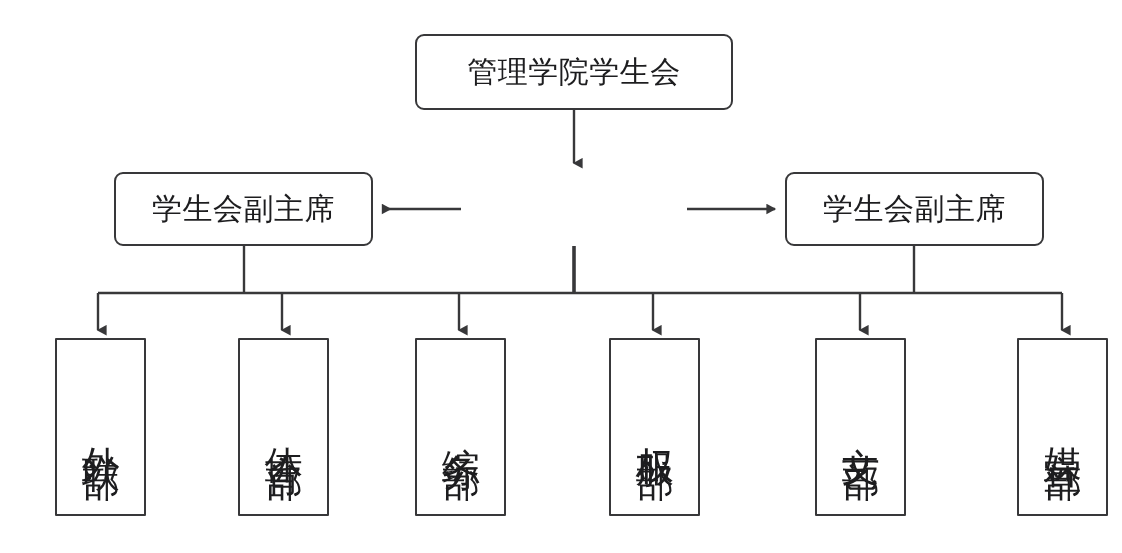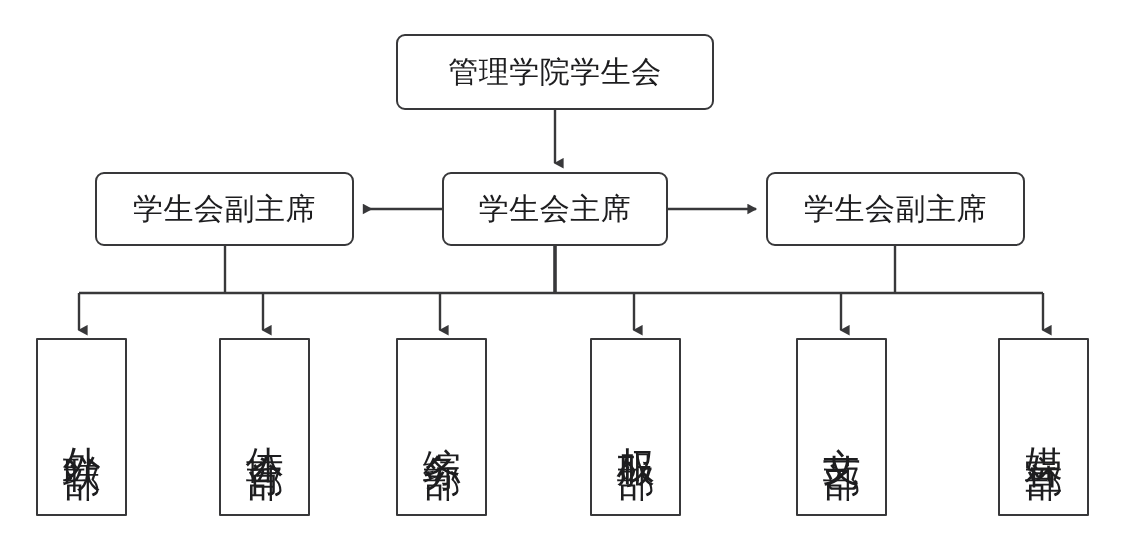--- a/index.html
+++ b/index.html
@@ -11,20 +11,21 @@
     width: 1122px;
     height: 553px;
     font-family: "Liberation Sans", "DejaVu Sans", sans-serif;
     overflow: hidden;
   }
   #org-chart {
     position: relative;
     width: 947px;
     height: 553px;
     background: #ffffff;
+    margin-left: 19px;
   }
   #chart-svg {
     position: absolute;
     left: 0;
     top: 0;
     width: 1122px;
     height: 553px;
   }
   .node {
     position: absolute;
@@ -116,23 +117,20 @@
   </svg>
 
   <div class="node rounded horiz" style="left:396px; top:34px; width:318px; height:76px;">
     <span class="node-label">管理学院学生会</span>
   </div>
 
   <div class="node rounded horiz" style="left:95px; top:172px; width:259px; height:74px;">
     <span class="node-label">学生会副主席</span>
   </div>
 
-  <div class="node rounded horiz" style="left:442px; top:172px; width:226px; height:74px;">
-    <span class="node-label">学生会主席</span>
-  </div>
 
   <div class="node rounded horiz" style="left:766px; top:172px; width:259px; height:74px;">
     <span class="node-label">学生会副主席</span>
   </div>
 
   <div class="node square vert" style="left:36px; top:338px; width:91px; height:178px;">
     <span class="node-label">外联部</span>
   </div>
 
   <div class="node square vert" style="left:219px; top:338px; width:91px; height:178px;">

